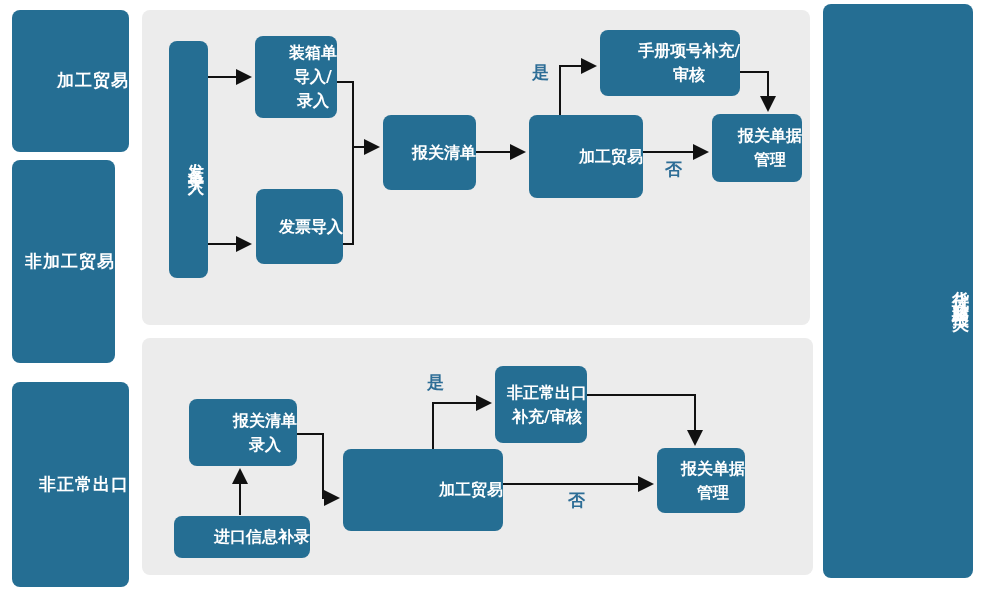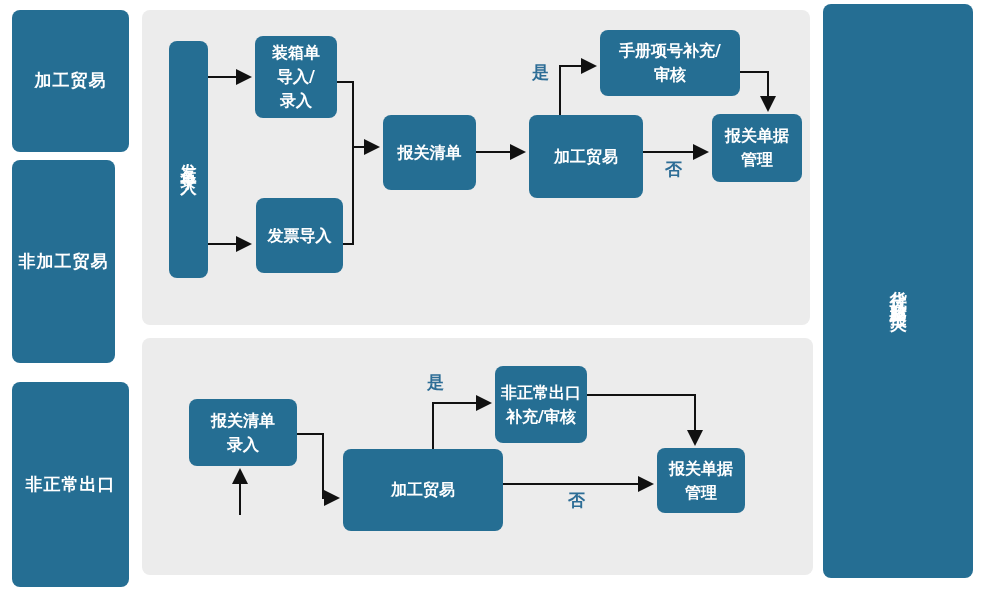--- a/index.html
+++ b/index.html
@@ -4,21 +4,21 @@
 <style>
   html,body{margin:0;padding:0;background:#ffffff;}
   .stage{
     position:relative;width:986px;height:596px;background:#ffffff;
     font-family:"DejaVu Sans",sans-serif;overflow:hidden;
   }
   .panel{position:absolute;background:#ececec;border-radius:8px;z-index:1;}
   .edges{position:absolute;left:0;top:0;z-index:2;}
   .node,.lane{
     position:absolute;background:#256e93;color:#ffffff;border-radius:8px;
-    display:flex;align-items:center;justify-content:center;text-align:center;
+    display:flex;align-items:center;justify-content:flex-end;text-align:center;
     font-weight:bold;font-size:16px;line-height:1.5;white-space:pre-line;z-index:3;
   }
   .lane{font-size:17px;letter-spacing:1px;}
   .vert span{writing-mode:vertical-rl;text-orientation:upright;letter-spacing:4px;}
   .edge-label{
     position:absolute;color:#2d6d96;font-weight:bold;font-size:17px;z-index:3;
   }
 </style>
 </head>
 <body>
@@ -66,21 +66,21 @@
   </div>
 
   <div class="node vert" style="left:169px;top:41px;width:39px;height:237px">
     <span>发运单录入</span>
   </div>
   <div class="node" style="left:255px;top:36px;width:82px;height:82px">
     <span>装箱单
 导入/
 录入</span>
   </div>
-  <div class="node" style="left:256px;top:198px;width:87px;height:75px">
+  <div class="node" style="left:256px;top:189px;width:87px;height:75px">
     <span>发票导入</span>
   </div>
   <div class="node" style="left:383px;top:115px;width:93px;height:75px">
     <span>报关清单</span>
   </div>
   <div class="node" style="left:529px;top:115px;width:114px;height:83px">
     <span>加工贸易</span>
   </div>
   <div class="node" style="left:600px;top:30px;width:140px;height:66px">
     <span>手册项号补充/
@@ -91,20 +91,23 @@
 管理</span>
   </div>
 
   <div class="edge-label" style="left:532px;top:61px">是</div>
   <div class="edge-label" style="left:665px;top:158px">否</div>
 
   <div class="node" style="left:189px;top:399px;width:108px;height:67px">
     <span>报关清单
 录入</span>
   </div>
+  <div class="node" style="left:174px;top:516px;width:136px;height:42px">
+    <span>进口信息补录</span>
+  </div>
   <div class="node" style="left:343px;top:449px;width:160px;height:82px">
     <span>加工贸易</span>
   </div>
   <div class="node" style="left:495px;top:366px;width:92px;height:77px">
     <span>非正常出口
 补充/审核</span>
   </div>
   <div class="node" style="left:657px;top:448px;width:88px;height:65px">
     <span>报关单据
 管理</span>

